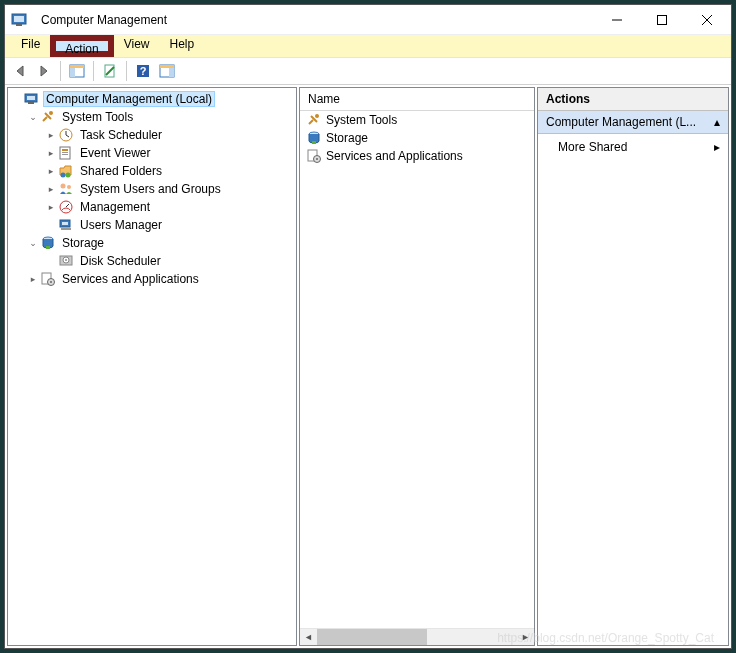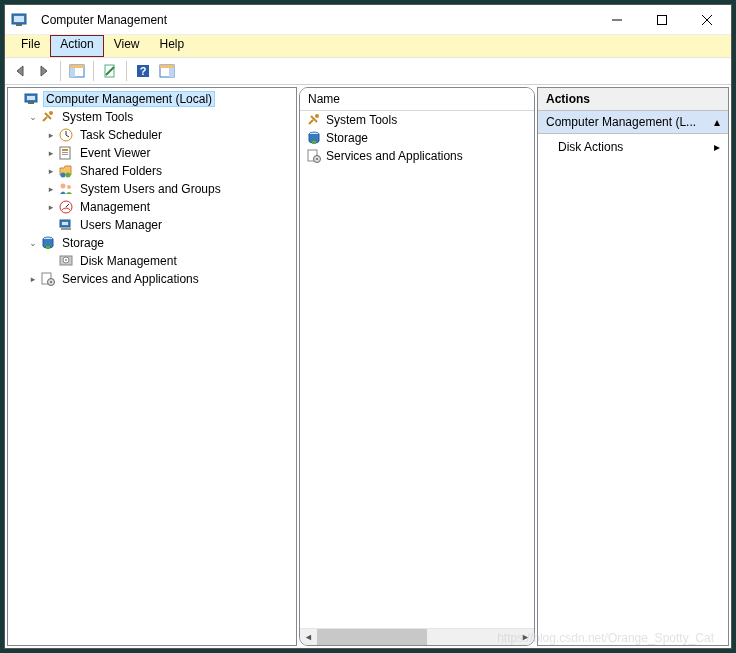--- a/index.html
+++ b/index.html
@@ -37,21 +37,21 @@
     display: flex; align-items: center; justify-content: center;
     font-size: 14px;
   }
   .menubar {
     display: flex;
     height: 22px;
     padding-left: 6px;
     background: #fef9c3;
   }
   .menu-item { padding: 2px 10px; }
-  .menu-item.highlight { background: #cce8ff; border: 1px solid #7f1d1d; padding: 1px 9px; }
+  .menu-item.highlight { background: #cce8ff; border: 6px solid #7f1d1d; padding: 1px 9px; }
   .toolbar {
     display: flex;
     align-items: center;
     height: 28px;
     padding: 2px 4px;
     border-top: 1px solid #e5e5e5;
     border-bottom: 1px solid #d0d0d0;
     gap: 2px;
   }
   .tb-btn {
@@ -68,21 +68,21 @@
     min-height: 0;
   }
   .pane {
     border: 1px solid #828790;
     background: #fff;
     overflow: hidden;
     display: flex;
     flex-direction: column;
   }
   .tree-pane { width: 290px; }
-  .list-pane { flex: 1; border-radius: 9px; }
+  .list-pane { flex: 1; }
   .actions-pane { width: 192px; }
   .col-header {
     background: #fff;
     border-bottom: 1px solid #d8d8d8;
     padding: 4px 8px;
     font-weight: 400;
   }
   .actions-header {
     background: #f0f0f0;
     border-bottom: 1px solid #c0c0c0;
@@ -355,21 +355,21 @@
         <div class="node indent-2">
           <div class="node-row">
             <span class="twisty empty">▸</span>
             <span class="icon">
                 <svg width="16" height="16">
                   <rect x="2" y="3" width="12" height="9" fill="#ccc" stroke="#888"></rect>
                   <circle cx="8" cy="7" r="3" fill="#fff" stroke="#888"></circle>
                   <circle cx="8" cy="7" r="1" fill="#888"></circle>
                 </svg>
               </span>
-            <span class="label">Disk Management</span>
+            <span class="label">Disk Scheduler</span>
           </div>
         </div>
 
         <div class="node indent-1">
           <div class="node-row">
             <span class="twisty">▸</span>
             <span class="icon">
                 <svg width="16" height="16">
                   <rect x="2" y="2" width="9" height="11" fill="#fff" stroke="#888"></rect>
                   <circle cx="11" cy="11" r="3.5" fill="#ddd" stroke="#666"></circle>
@@ -425,21 +425,21 @@
       </div>
     </div>
 
     <div class="pane actions-pane">
       <div class="actions-header">Actions</div>
       <div class="actions-sub">
         <span>Computer Management (L...</span>
         <span>▴</span>
       </div>
       <div class="actions-row">
-        <span>Disk Actions</span>
+        <span>More Shared</span>
         <span>▸</span>
       </div>
     </div>
 
   </div>
 </div>
 
 <div class="watermark">https://blog.csdn.net/Orange_Spotty_Cat</div>
 
 </body></html>

